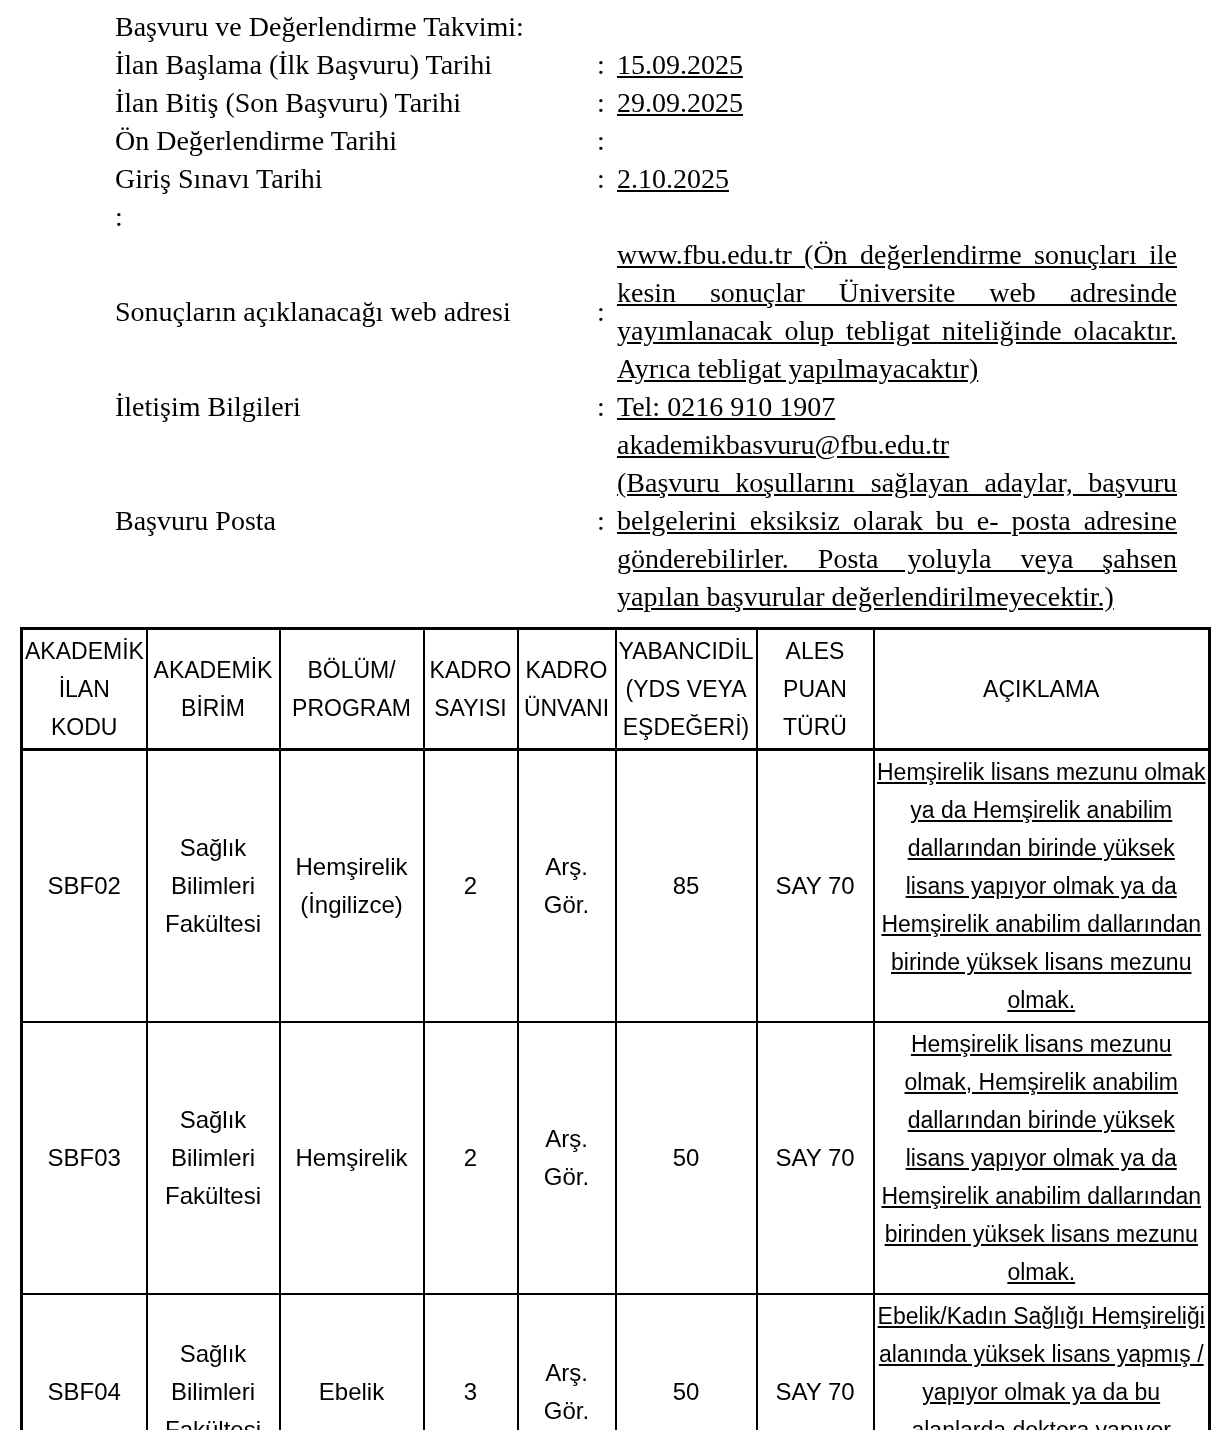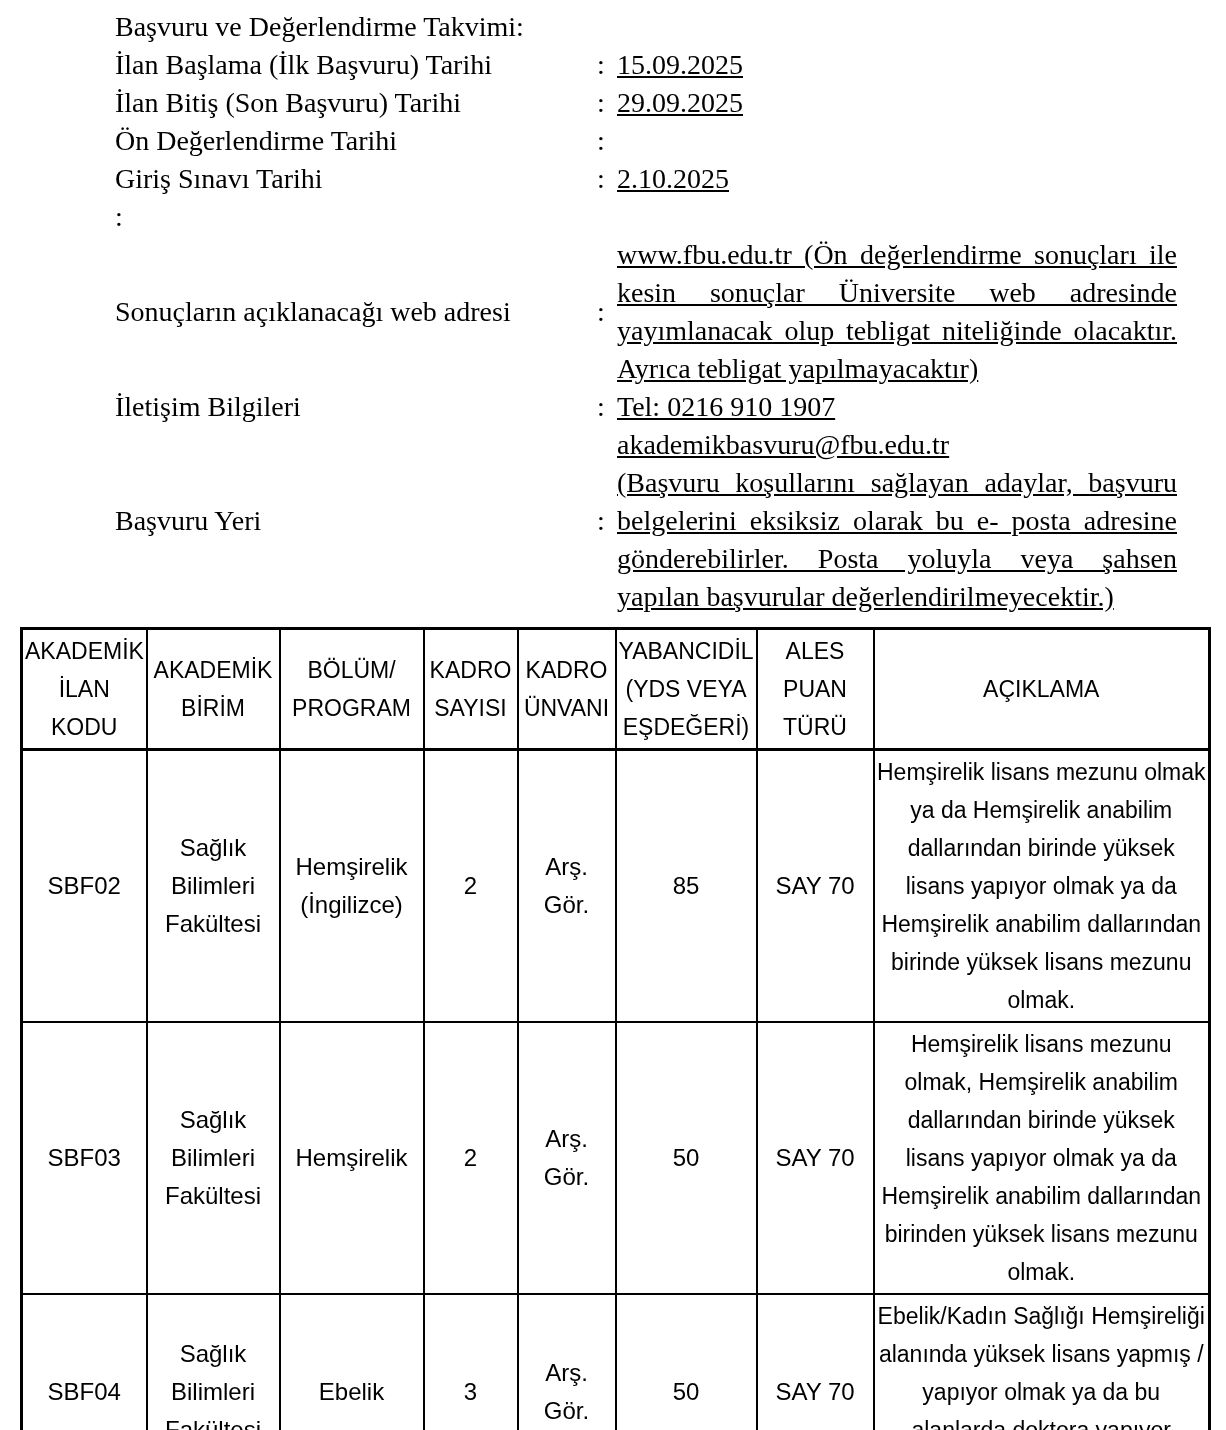--- a/index.html
+++ b/index.html
@@ -59,20 +59,21 @@
   }
   tr.row-1 { height: 238px; }
   tr.row-2 { height: 230px; }
   tr.row-3 { height: 157px; }
   td.desc {
     text-align: left;
     white-space: normal;
     font-size: 23px;
     line-height: 40px;
     padding: 2px 4px 2px 5px;
+    text-decoration: underline;
   }
 </style>
 </head>
 <body>
 
 <div class="page">
 
   <section class="schedule">
     <div class="schedule-title">Başvuru ve Değerlendirme Takvimi:</div>
 
@@ -109,21 +110,21 @@
       <span class="svalue justify">www.fbu.edu.tr (Ön değerlendirme sonuçları ile kesin sonuçlar Üniversite web adresinde yayımlanacak olup tebligat niteliğinde olacaktır. Ayrıca tebligat yapılmayacaktır)</span>
     </div>
 
     <div class="srow">
       <span class="slabel">İletişim Bilgileri</span>
       <span class="scolon">:</span>
       <span class="svalue">Tel: 0216 910 1907</span>
     </div>
 
     <div class="srow">
-      <span class="slabel">Başvuru Yeri</span>
+      <span class="slabel">Başvuru Posta</span>
       <span class="scolon">:</span>
       <span class="svalue">
         <span>akademikbasvuru@fbu.edu.tr</span>
         <span class="justify">(Başvuru koşullarını sağlayan adaylar, başvuru belgelerini eksiksiz olarak bu e- posta adresine gönderebilirler. Posta yoluyla veya şahsen yapılan başvurular değerlendirilmeyecektir.)</span>
       </span>
     </div>
   </section>
 
   <table class="positions">
     <colgroup>

